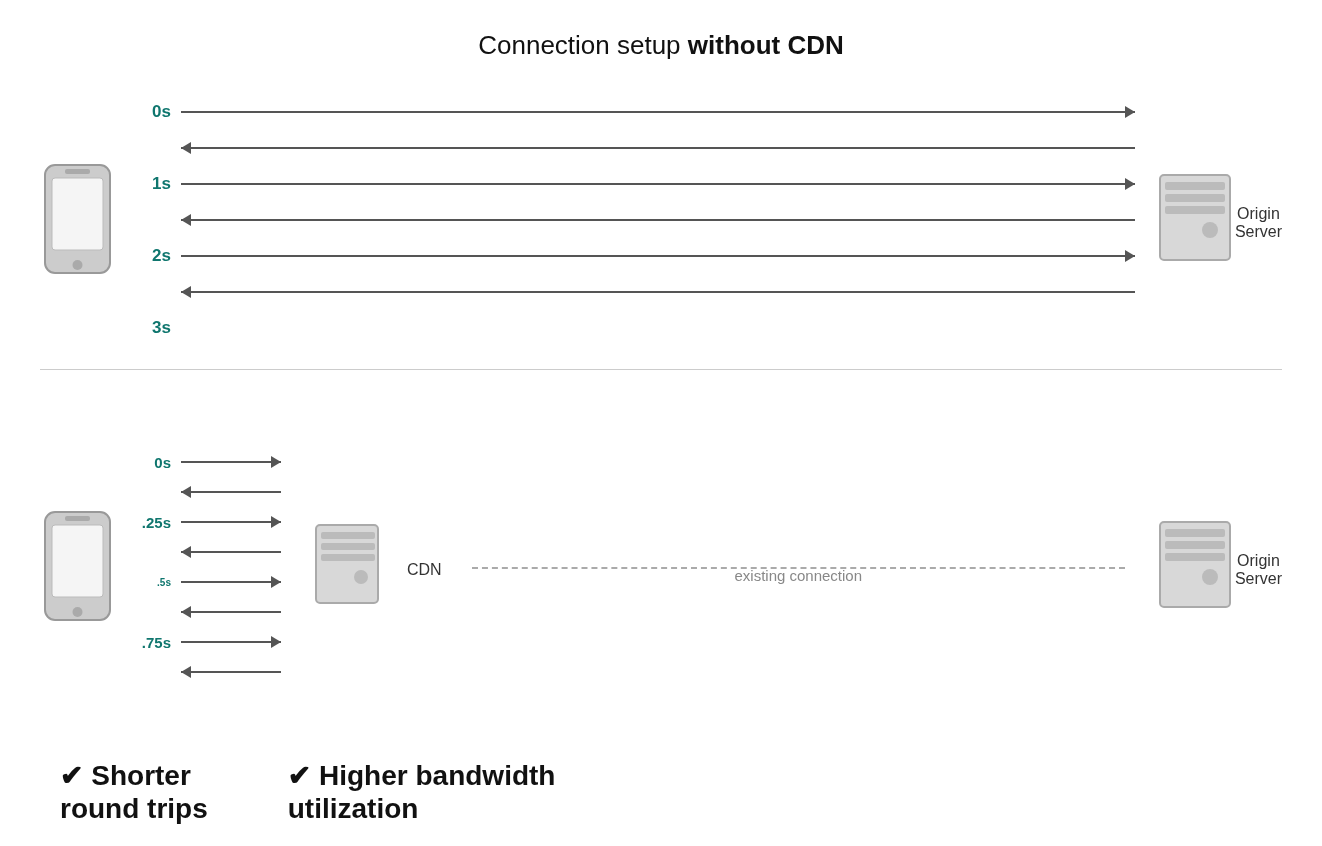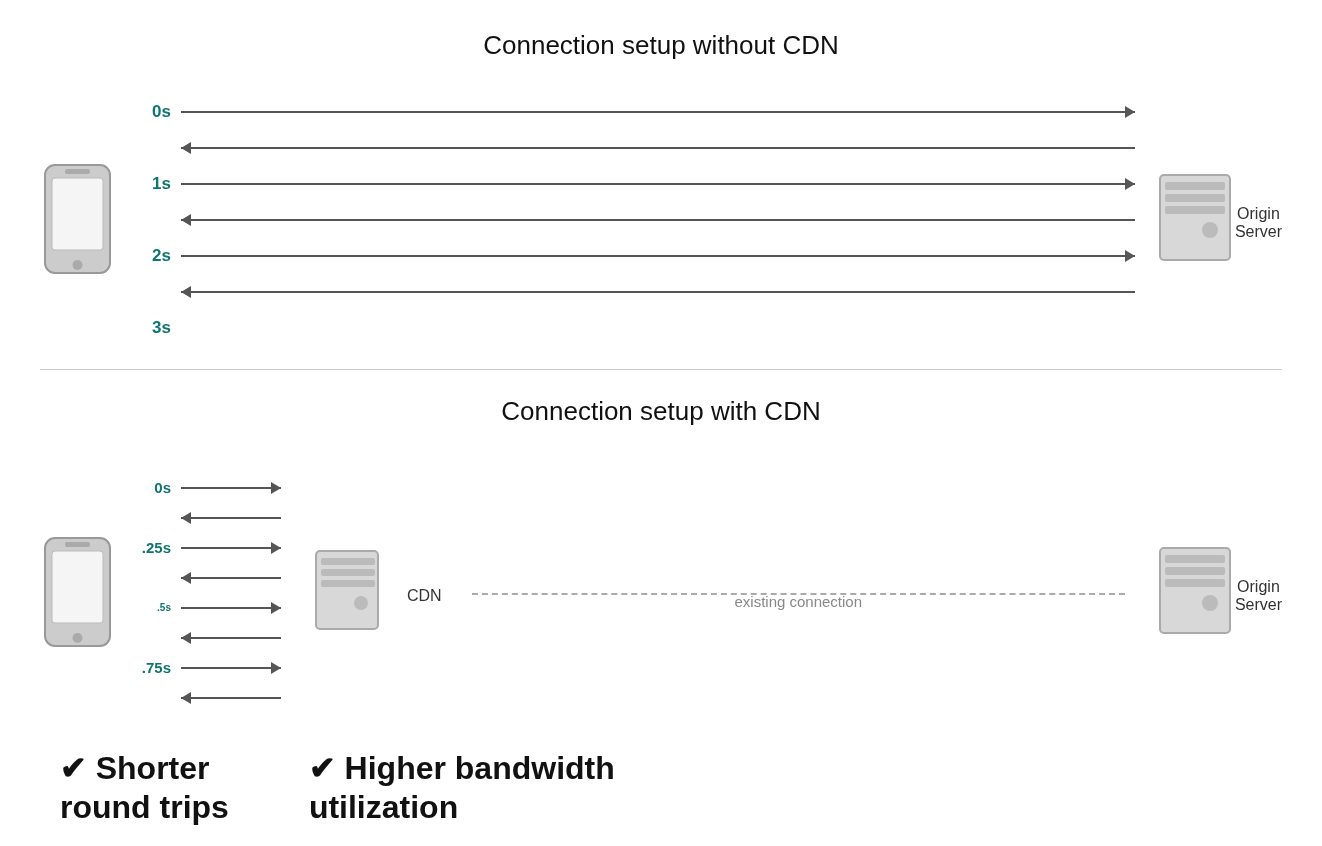--- a/index.html
+++ b/index.html
@@ -30,21 +30,21 @@
 
     .section-title {
       text-align: center;
       font-size: 26px;
       font-weight: normal;
       margin-bottom: 20px;
       margin-top: 10px;
       color: #111;
     }
     .section-title strong {
-      font-weight: 400;
+      font-weight: 700;
     }
 
     .diagram-row {
       display: flex;
       align-items: center;
       flex: 1;
       position: relative;
     }
 
     
@@ -231,21 +231,21 @@
     }
 
     .benefits-row {
       display: flex;
       flex-direction: row;
       margin-top: 10px;
       padding-left: 20px;
     }
 
     .benefit-item {
-      font-size: 32px;
+      font-size: 28px;
       font-weight: 900;
       color: #111;
       margin-right: 80px;
       line-height: 1.2;
     }
   </style>
 </head>
 <body>
 
 <div class="page-container">
@@ -313,23 +313,20 @@
           <rect x="10" y="24" width="60" height="8" rx="2" fill="#bbb"></rect>
           <rect x="10" y="36" width="60" height="8" rx="2" fill="#bbb"></rect>
           <circle cx="55" cy="60" r="8" fill="#bbb"></circle>
         </svg>
         <span class="server-label">Origin<br>Server</span>
       </div>
     </div>
   </div>
 
   <div class="bottom-section">
-    <div class="section-title">
-      <span>Connection setup </span><strong>with CDN</strong>
-    </div>
 
     <div class="bottom-diagram-row">
 
       <div class="phone-icon" style="margin-right:16px;">
         <svg width="75" height="120" viewBox="0 0 75 120">
           <rect x="5" y="5" width="65" height="108" rx="10" ry="10" fill="#ccc" stroke="#999" stroke-width="2"></rect>
           <rect x="12" y="18" width="51" height="72" rx="3" ry="3" fill="#f5f5f5" stroke="#bbb" stroke-width="1"></rect>
           <rect x="25" y="9" width="25" height="5" rx="2" ry="2" fill="#aaa"></rect>
           <circle cx="37.5" cy="105" r="5" fill="#aaa"></circle>
         </svg>

